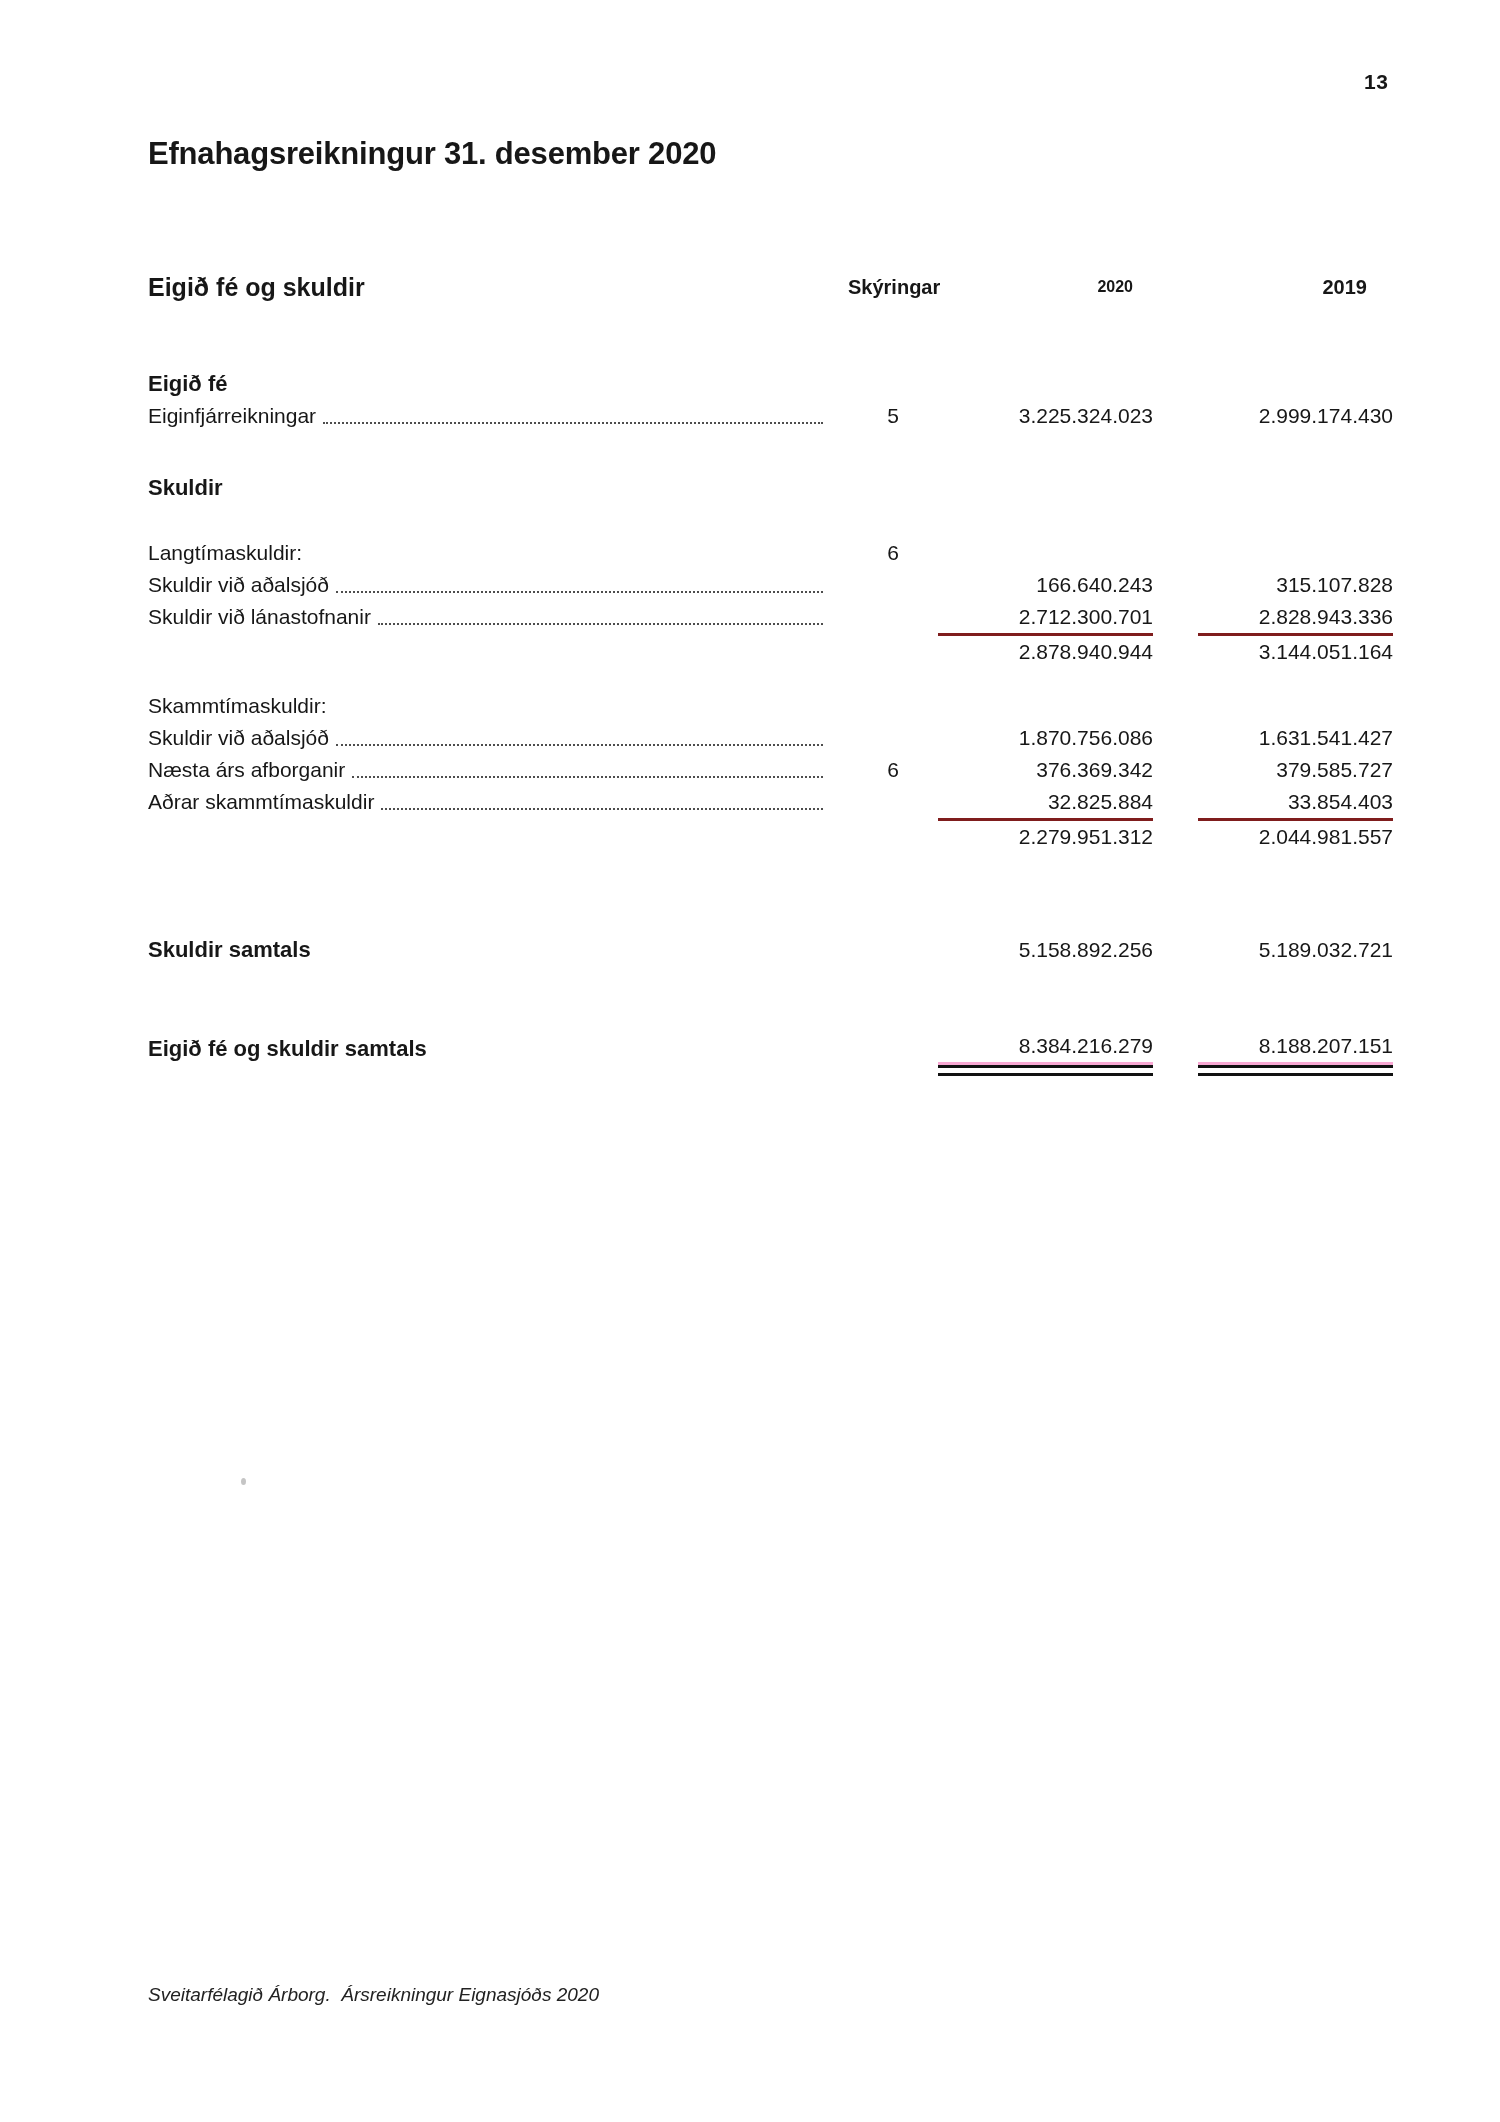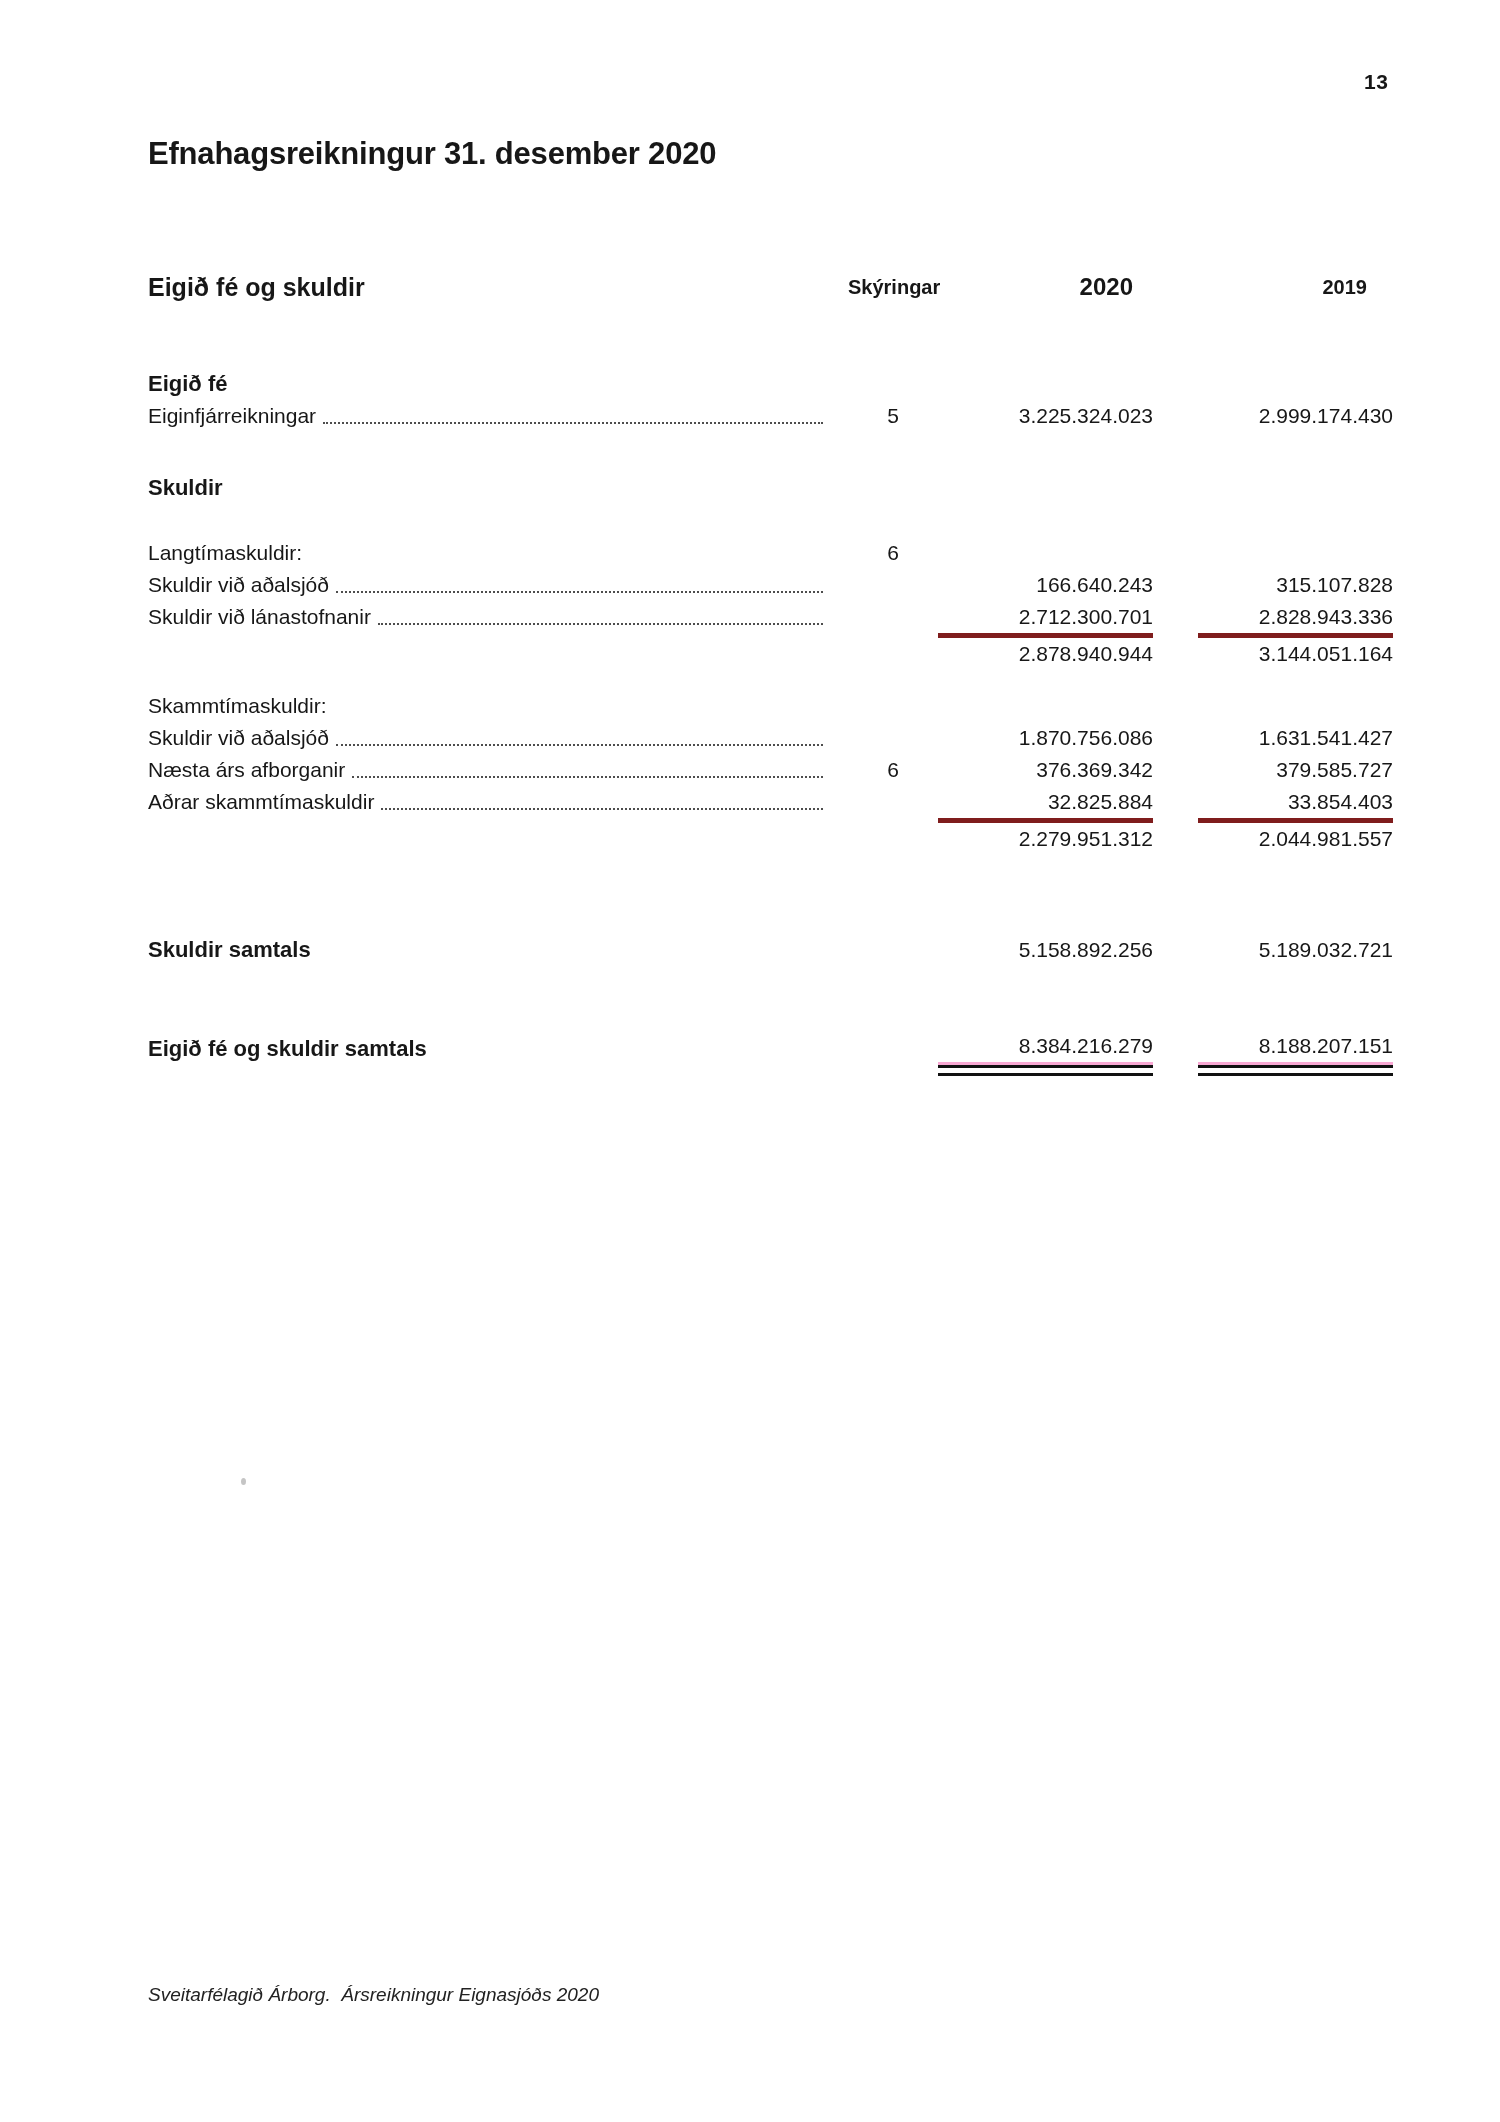--- a/index.html
+++ b/index.html
@@ -23,40 +23,40 @@
   .grid{
     display:grid;
     grid-template-columns:700px 90px 215px 45px 195px;
   }
   .header-row{
     position:absolute;top:270px;left:148px;width:1245px;
     height:34px;line-height:34px;
   }
   .hdr-left{font-size:25px;font-weight:bold;}
   .hdr-notes{font-size:20px;font-weight:bold;text-align:center;}
-  .hdr-2020{font-size:24px;font-weight:bold;text-align:right;padding-right:20px;}
+  .hdr-2020{font-size:16px;font-weight:bold;text-align:right;padding-right:20px;}
   .hdr-2019{font-size:20px;font-weight:bold;text-align:right;padding-right:26px;}
 
   .body-rows{
     position:absolute;top:368px;left:148px;width:1245px;
     font-size:21px;
   }
   .row{height:32px;line-height:32px;}
   .heading{font-size:22px;font-weight:bold;}
   .lbl-bold{font-size:22px;font-weight:bold;}
   .cell-label{display:flex;align-items:flex-end;white-space:nowrap;overflow:hidden;}
   .leader{
     flex:1;
     border-bottom:2px dotted #4d4d4d;
     margin:0 25px 8px 7px;
     min-width:20px;
   }
   .cell-note{text-align:center;}
   .cell-num{text-align:right;}
-  .rule-top{border-top:5px solid #7f1d1d;}
+  .rule-top{border-top:3px solid #7f1d1d;}
   .final-num{border-bottom:3px solid #f9a8d4;}
   .rule-row{height:14px;}
   .double-rule{
     margin-top:3px;height:5px;
     border-top:3px solid #111;border-bottom:3px solid #111;
   }
   .mt-skuldir{margin-top:40px;}
   .mt-ltlabel{margin-top:33px;}
   .mt-stlabel{margin-top:25px;}
   .mt-samtals{margin-top:84px;}

